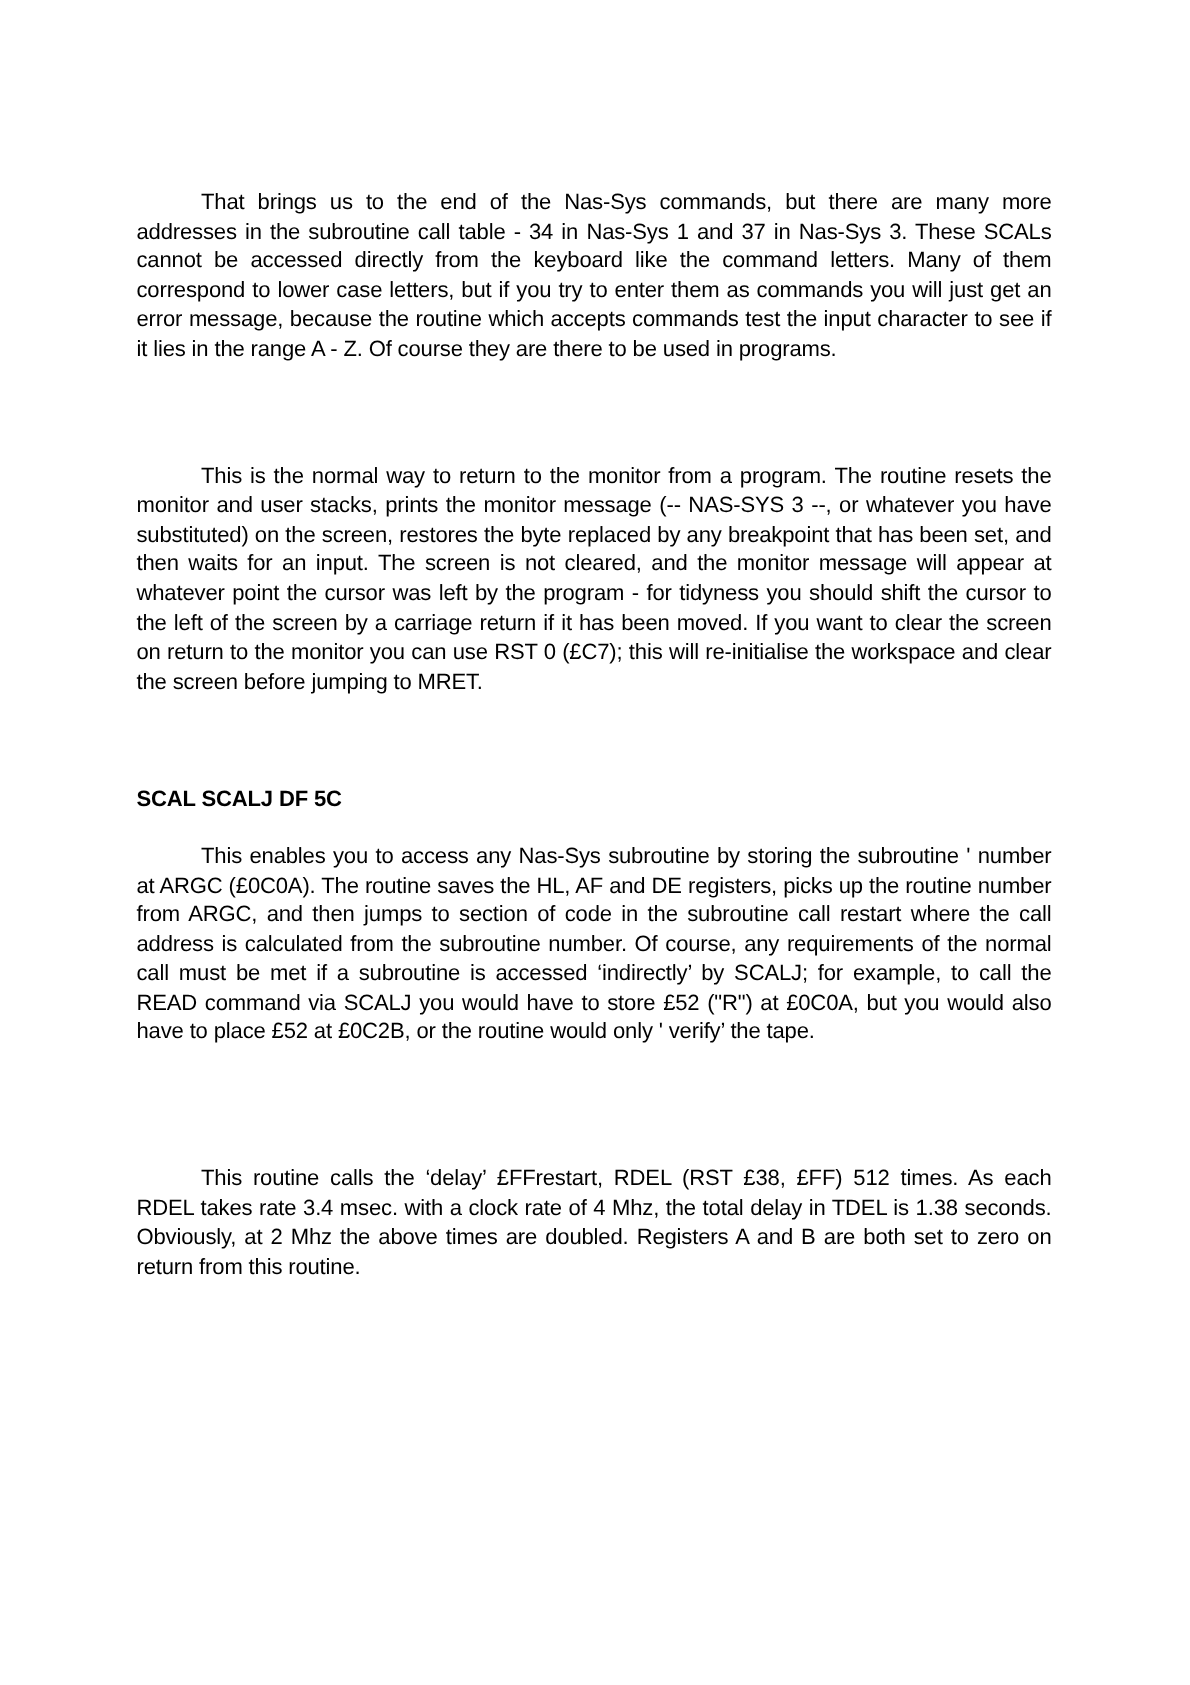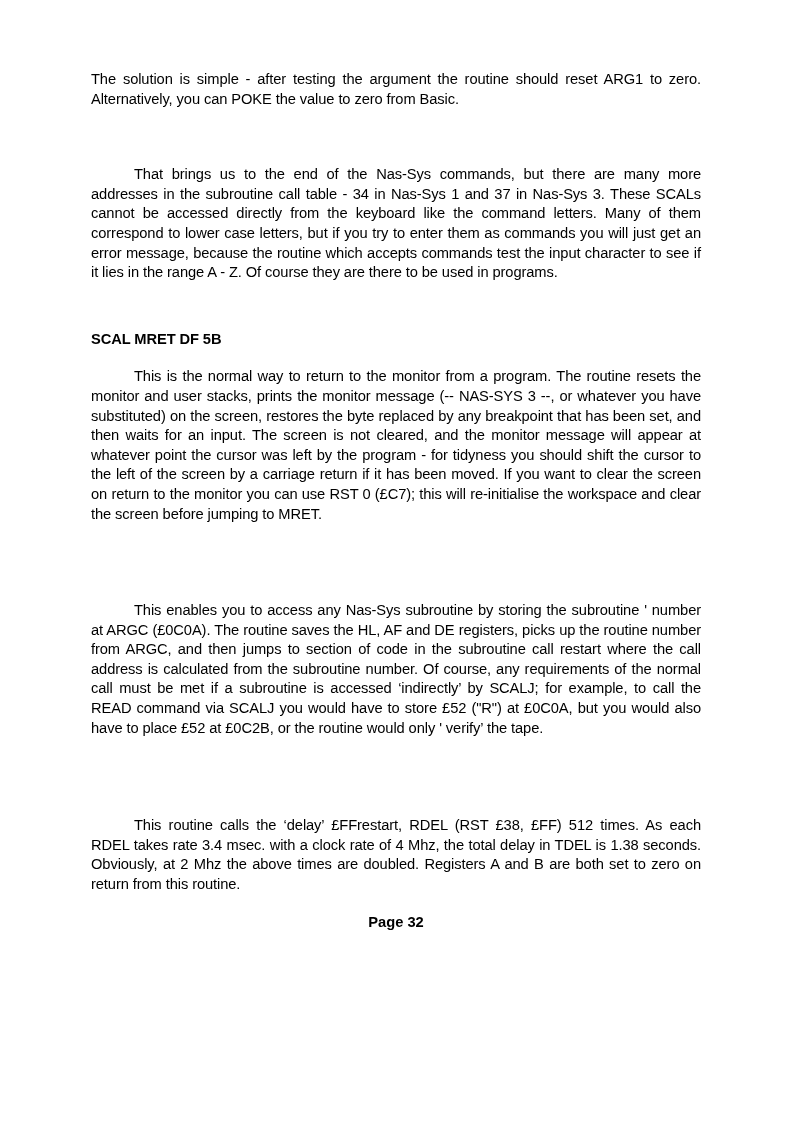--- a/index.html
+++ b/index.html
@@ -63,46 +63,44 @@
     text-align: center;
     width: 610px;
   }
 </style>
 </head>
 <body>
 
 <div class="page">
   <div class="content">
 
-    <p class="body-text">The solution is simple - after  testing  the  argument  the routine should reset ARG1 to zero.  Alternatively,  you  can POKE the value to zero from Basic.</p>
 
     <div class="gap-intro"></div>
 
     <p class="body-text indent">That brings us to the end of the Nas-Sys commands, but there are many more addresses in the subroutine call table - 34 in Nas-Sys 1 and 37 in Nas-Sys 3.  These SCALs cannot be accessed directly  from  the  keyboard  like  the   command letters.  Many  of  them  correspond  to  lower  case  letters,  but if   you   try   to enter them as commands you will just get  an error message, because the routine which   accepts commands test the input character to see if it lies in the range A - Z.   Of course they are there to be used in programs.</p>
 
     <div class="gap-before-h1"></div>
 
-    <h2 class="scal-heading">SCAL MRET  DF  5B</h2>
 
     <div class="gap-after-h1"></div>
 
     <p class="body-text indent">This  is  the  normal  way  to  return  to  the  monitor  from  a  program.   The  routine resets the monitor and user stacks, prints the monitor message (-- NAS-SYS 3 --, or whatever  you  have  substituted)  on  the  screen,  restores  the  byte   replaced  by  any breakpoint that has been set, and then waits for  an input.  The screen is not cleared, and  the  monitor  message will appear at whatever point the cursor  was  left  by  the program - for tidyness you should shift the cursor to   the left of the screen by a carriage  return   if   it   has  been moved.   If you want to clear the screen  on  return to   the  monitor  you  can  use  RST  0 (£C7); this will re-initialise the workspace and clear the screen before jumping to MRET.</p>
 
     <div class="gap-before-h2"></div>
 
+    <h2 class="scal-heading">SCAL SCALJ  DF 5C</h2>
 
     <div class="gap-after-h2"></div>
 
     <p class="body-text indent">This  enables  you  to  access  any   Nas-Sys   subroutine   by  storing    the subroutine  ' number  at   ARGC   (£0C0A). The routine saves the HL, AF and DE registers,  picks  up the routine number from ARGC, and then jumps to section of code in the subroutine call restart where  the  call   address  is calculated from  the subroutine  number. Of course, any requirements of the normal call must be met if a subroutine  is  accessed  ‘indirectly’  by  SCALJ;  for  example,  to  call    the  READ command via SCALJ you would have to store £52 ("R")  at £0C0A,  but you would also have to place £52 at £0C2B, or the routine would only '  verify’   the tape.</p>
 
     <div class="gap-before-h3"></div>
 
 
     <div class="gap-after-h3"></div>
 
     <p class="body-text indent">This routine calls the ‘delay’   £FFrestart, RDEL (RST £38, £FF) 512 times.  As each RDEL takes rate 3.4 msec. with a clock rate of 4 Mhz, the total delay in  TDEL is 1.38 seconds. Obviously, at 2 Mhz the above times are doubled. Registers A and B are both set to zero on return from this routine.</p>
 
     <div class="gap-before-footer"></div>
 
-    <p class="footer">Page 32</p>
 
   </div>
 </div>
 
 </body></html>

